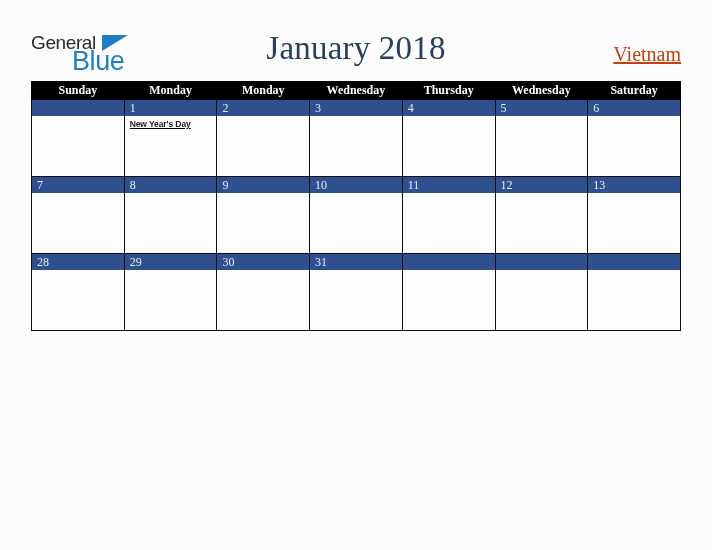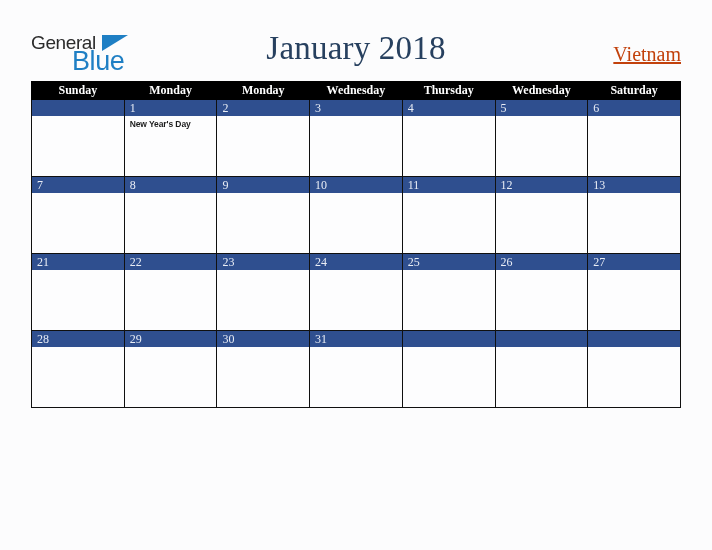--- a/index.html
+++ b/index.html
@@ -135,20 +135,21 @@
     background: #2f4f8f;
     color: #e9edf5;
     font-family: "Liberation Serif", serif;
     font-size: 12px;
     padding-left: 5px;
     white-space: nowrap;
   }
 
   .events {
     padding: 3px 4px 0 5px;
+    text-decoration: underline;
   }
   .event {
     font-family: "Liberation Sans", sans-serif;
     font-size: 8.5px;
     font-weight: bold;
     color: #1c1c1c;
     line-height: 11px;
     letter-spacing: -0.1px;
     white-space: nowrap;
   }
@@ -229,43 +230,20 @@
           </td>
           <td>
             <span class="daynum">12</span>
           </td>
           <td>
             <span class="daynum">13</span>
           </td>
         </tr>
         <tr>
           <td>
-            <span class="daynum">21</span>
-          </td>
-          <td>
-            <span class="daynum">22</span>
-          </td>
-          <td>
-            <span class="daynum">23</span>
-          </td>
-          <td>
-            <span class="daynum">24</span>
-          </td>
-          <td>
-            <span class="daynum">25</span>
-          </td>
-          <td>
-            <span class="daynum">26</span>
-          </td>
-          <td>
-            <span class="daynum">27</span>
-          </td>
-        </tr>
-        <tr>
-          <td>
             <span class="daynum">28</span>
           </td>
           <td>
             <span class="daynum">29</span>
           </td>
           <td>
             <span class="daynum">30</span>
           </td>
           <td>
             <span class="daynum">31</span>

